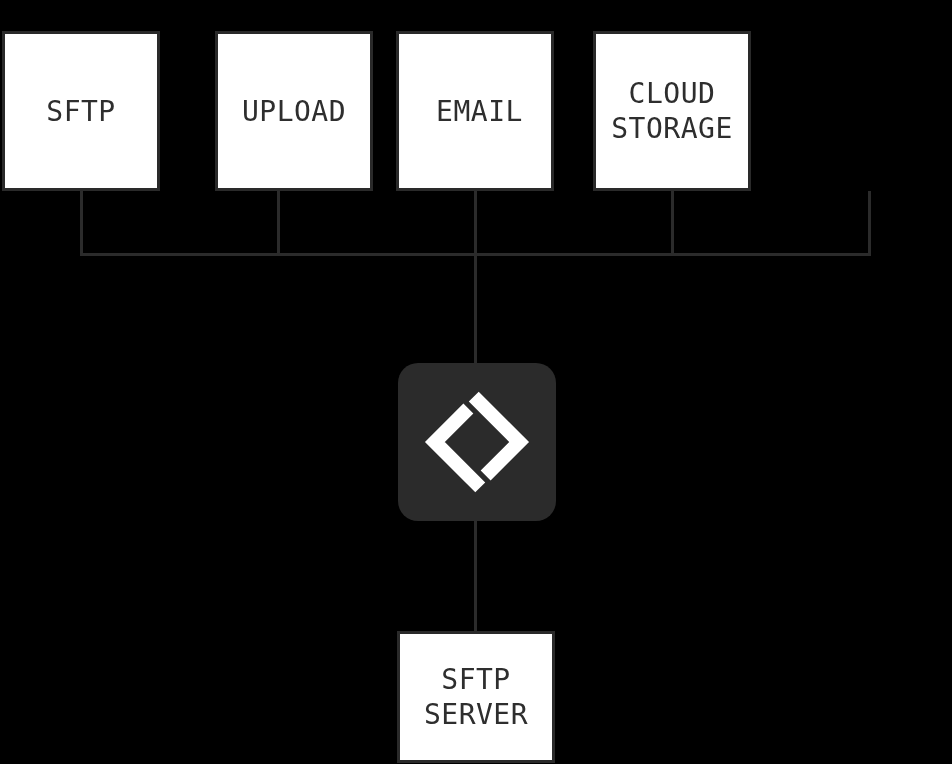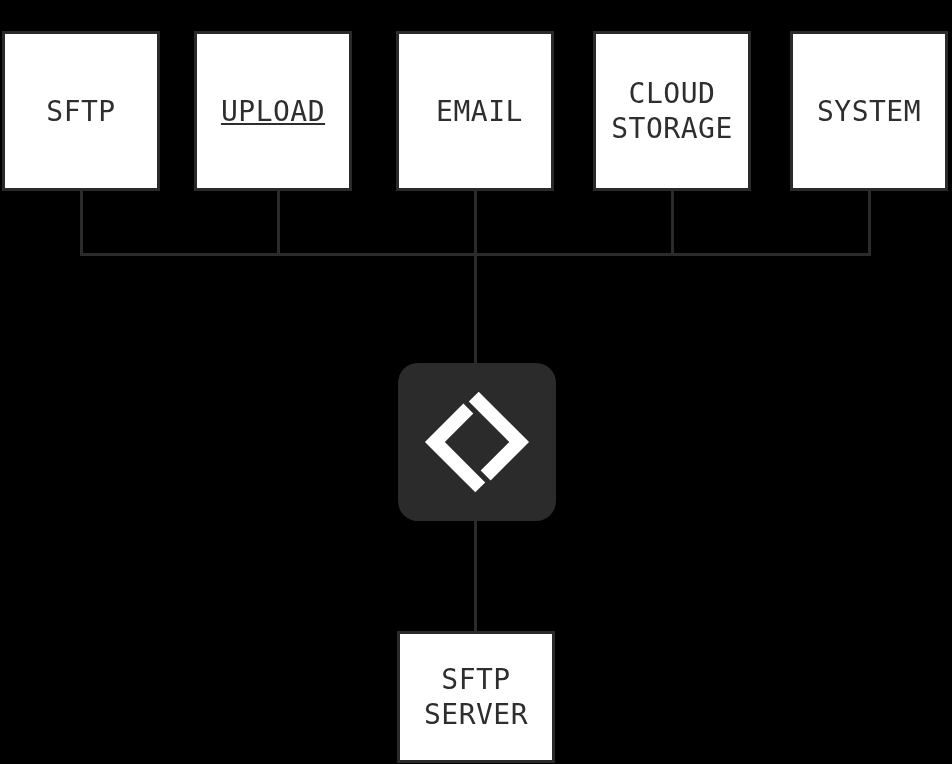--- a/index.html
+++ b/index.html
@@ -76,31 +76,28 @@
   <div class="line v-line" style="left:867.5px; top:162px; height:64px;"></div>
 
   <div class="line h-line" style="left:79.5px; top:224px; width:791px;"></div>
 
   <div class="line v-line" style="left:473.5px; top:162px; height:172px;"></div>
   <div class="line v-line" style="left:473.5px; top:491px; height:111px;"></div>
 
   <div class="node source-node single" style="left:2px;">
     <span class="label">SFTP</span>
   </div>
-  <div class="node source-node single" style="left:194px;text-decoration:underline;">
+  <div class="node source-node single" style="left:215px;">
     <span class="label">UPLOAD</span>
   </div>
   <div class="node source-node single" style="left:396px;padding-left:21px;">
     <span class="label">EMAIL</span>
   </div>
   <div class="node source-node" style="left:593px;justify-content:flex-end;">
     <span class="label">CLOUD STORAGE</span>
-  </div>
-  <div class="node source-node single" style="left:790px;">
-    <span class="label">SYSTEM</span>
   </div>
 
   <div class="hub">
     <svg width="108" height="108" viewBox="0 0 100 100">
 
       <path d="M 47 8 L 89 50 L 58 81" fill="none" stroke="#ffffff" stroke-width="13" stroke-linejoin="miter" stroke-linecap="butt"></path>
 
       <path d="M 42 19 L 11 50 L 53 92" fill="none" stroke="#ffffff" stroke-width="13" stroke-linejoin="miter" stroke-linecap="butt"></path>
     </svg>
   </div>

